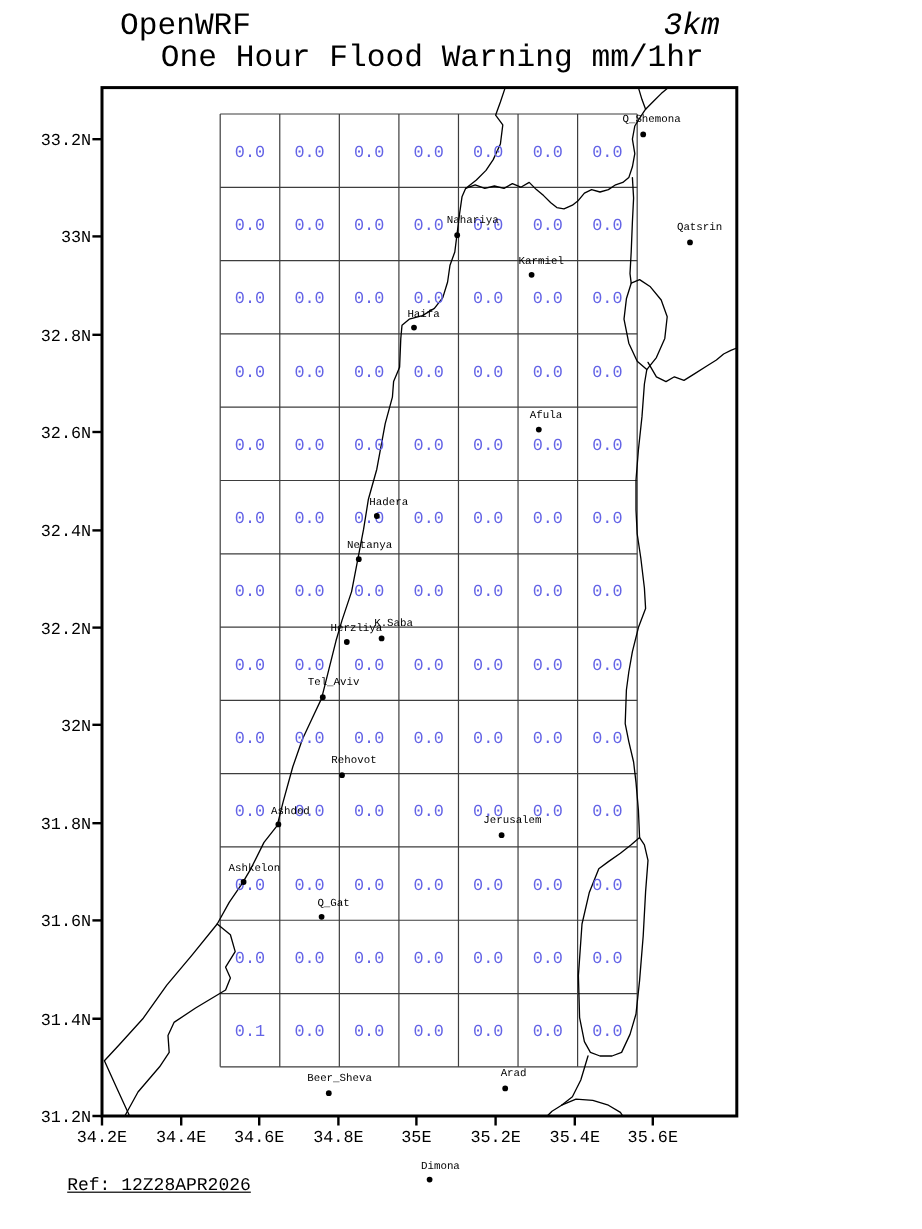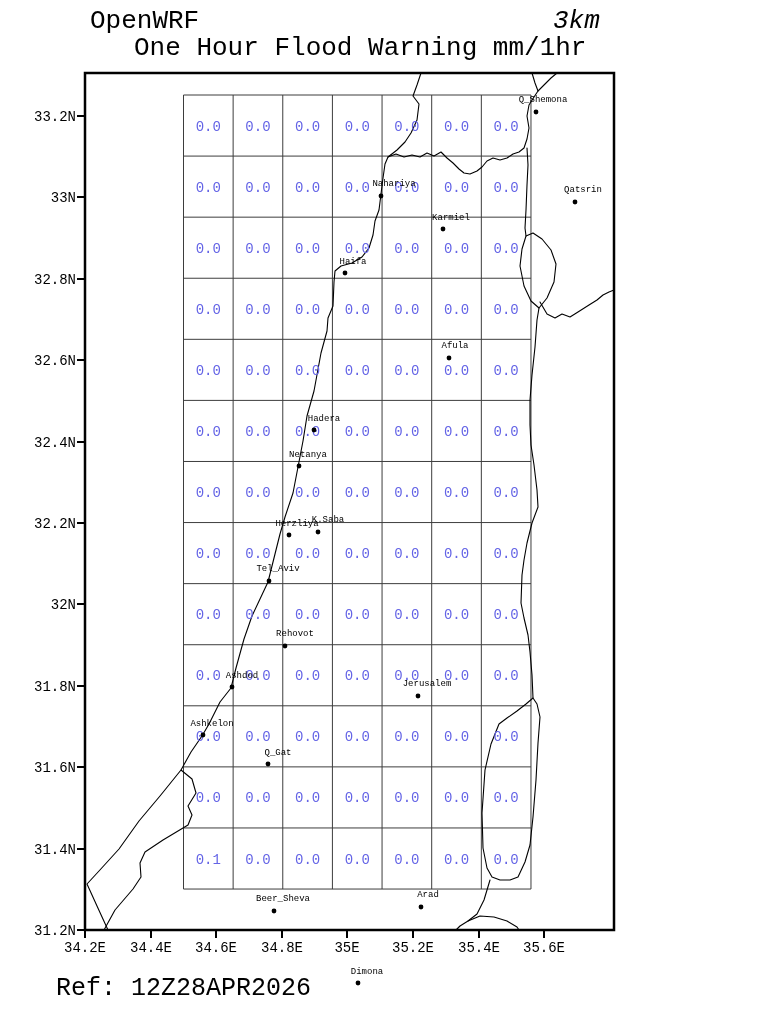--- a/index.html
+++ b/index.html
@@ -1,32 +1,32 @@
 <!DOCTYPE html>
 <html><head>
 <meta charset="utf-8">
 <style>
   html,body{margin:0;padding:0;background:#fff;}
   .page{position:relative;width:768px;height:1024px;background:#ffffff;overflow:hidden;
         font-family:"Liberation Mono",monospace;color:#000;}
   .abs{position:absolute;white-space:pre;}
   .title{font-size:26px;line-height:30px;}
-  .footer{font-size:25px;line-height:24px;}
+  .footer{font-size:15px;line-height:24px;text-decoration:underline;}
   #map-svg{position:absolute;left:0;top:0;}
   .cell-value{font-family:"Liberation Mono",monospace;font-size:14px;}
   .tick-label{font-family:"Liberation Mono",monospace;font-size:14px;fill:#000;}
   .city-label{font-family:"Liberation Mono",monospace;font-size:9px;fill:#000;}
   .geo{fill:none;stroke:#000;stroke-width:1.1;stroke-linejoin:round;stroke-linecap:round;}
 </style>
 </head>
 <body>
 
 <div class="page">
 
-  <div class="abs title" style="left:90px;top:6px;">OpenWRF</div>
+  <div class="abs title" style="left:100px;top:6px;">OpenWRF</div>
   <div class="abs title" style="left:553px;top:6px;font-style:italic;">3km</div>
   <div class="abs title" style="left:134px;top:33px;">One Hour Flood Warning mm/1hr</div>
 
   <svg id="map-svg" width="768" height="1024" viewBox="0 0 768 1024">
 
     <g id="g-grid">
         <line x1="183.5" y1="95" x2="183.5" y2="889.04" stroke="#3d3d3d" stroke-width="1"></line>
         <line x1="233.14" y1="95" x2="233.14" y2="889.04" stroke="#3d3d3d" stroke-width="1"></line>
         <line x1="282.78" y1="95" x2="282.78" y2="889.04" stroke="#3d3d3d" stroke-width="1"></line>
         <line x1="332.42" y1="95" x2="332.42" y2="889.04" stroke="#3d3d3d" stroke-width="1"></line>

